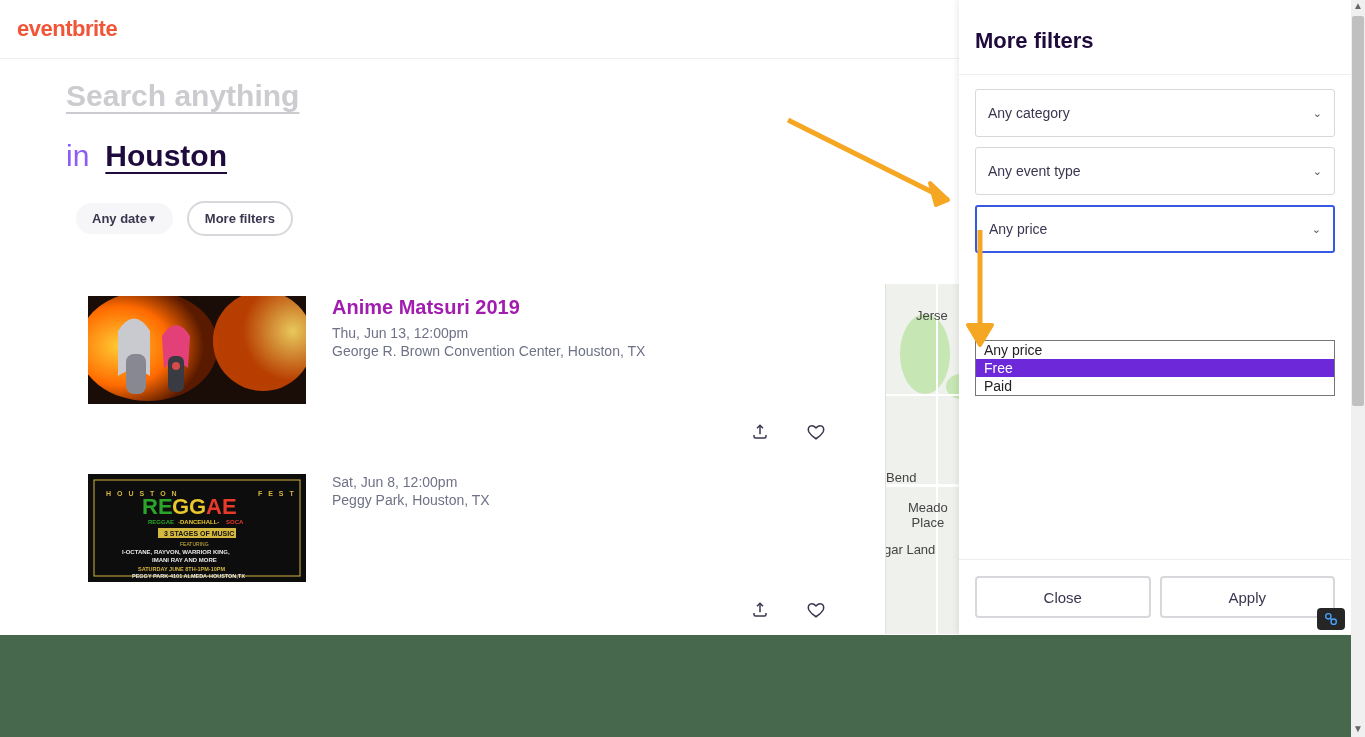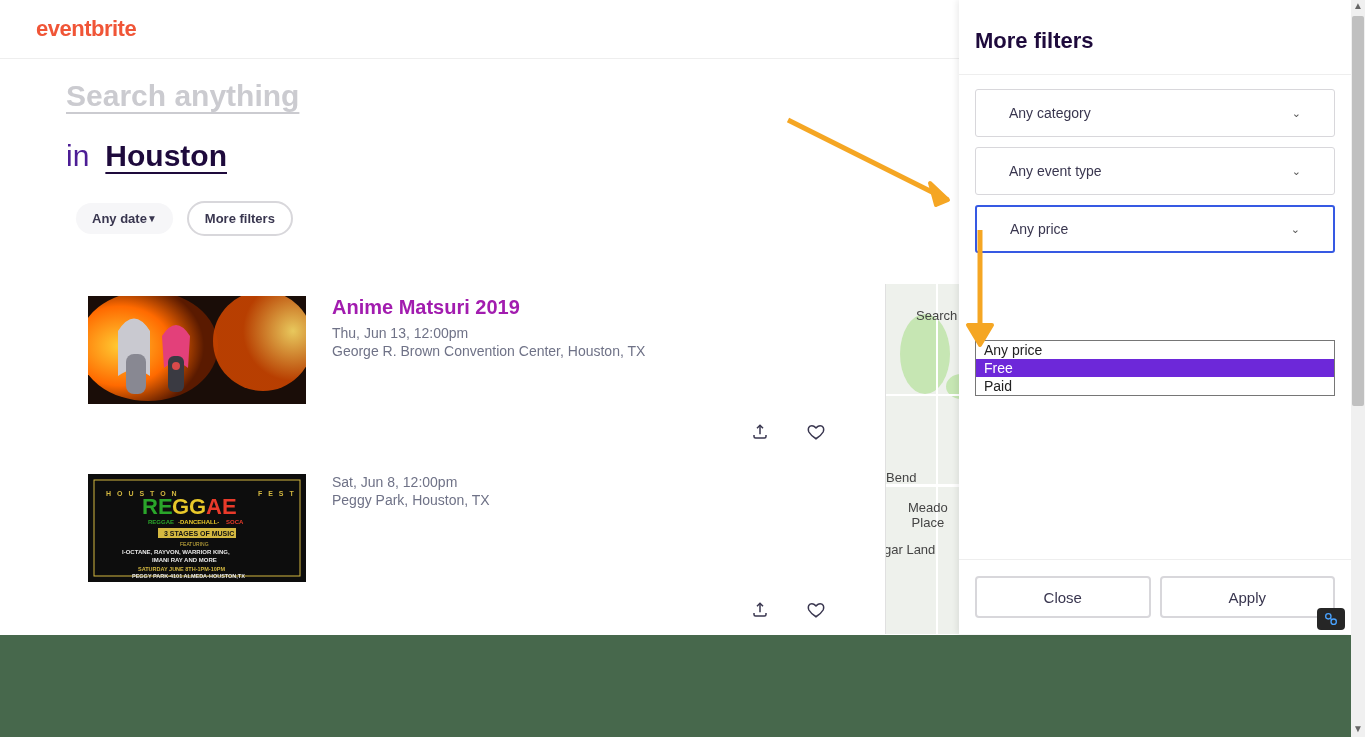--- a/index.html
+++ b/index.html
@@ -1,25 +1,25 @@
 <!DOCTYPE html>
 <html><head>
 <meta charset="utf-8">
 <style>
   * { box-sizing: border-box; margin: 0; padding: 0; font-family: -apple-system, BlinkMacSystemFont, "Segoe UI", Helvetica, Arial, sans-serif; }
   body { background: #fff; width: 1365px; height: 737px; overflow: hidden; position: relative; }
 
-  .header { height: 59px; border-bottom: 1px solid #eee; padding: 0 36px; display: flex; align-items: center; }
+  .header { height: 59px; border-bottom: 1px solid #eee; padding: 0 17px; display: flex; align-items: center; }
   .logo { font-size: 22px; font-weight: 700; color: #f05537; letter-spacing: -0.5px; }
 
   .main { position: relative; padding: 20px 0 0 66px; }
 
   .search-row1 { color: #cbcbd0; font-size: 30px; font-weight: 700; text-decoration: underline; text-underline-offset: 6px; text-decoration-thickness: 2px; }
   .search-row2 { margin-top: 26px; display: flex; align-items: center; gap: 16px; }
-  .in-label { color: #4c1d95; font-size: 30px; font-weight: 400; }
+  .in-label { color: #8b5cf6; font-size: 30px; font-weight: 400; }
   .location { color: #1e0a3c; font-size: 30px; font-weight: 700; text-decoration: underline; text-underline-offset: 6px; text-decoration-thickness: 2px; }
   .search-btn { margin-left: auto; margin-right: 780px; background: #d1410c; color: #fff; border: none; border-radius: 4px; padding: 14px 26px; font-size: 15px; font-weight: 600; cursor: pointer; }
 
   .filter-row { margin-top: 28px; display: flex; gap: 14px; align-items: center; padding-left: 10px;}
   .pill { background: #f6f6f8; border-radius: 20px; padding: 8px 16px; font-size: 13px; font-weight: 600; color: #39364f; display: inline-flex; align-items: center; gap: 0; cursor: pointer; }
   .pill.outline { background: #fff; border: 2px solid #d8d7db; }
   .chev-sm { font-size: 10px; color: #39364f; }
 
   .events { margin-top: 60px; }
   .event-card { display: flex; gap: 26px; margin-bottom: 70px; position: relative; width: 760px; padding-left: 22px; }
@@ -34,21 +34,21 @@
   .bottom-bar { position: absolute; left: 0; right: 0; bottom: 0; height: 102px; background: #47684c; }
 
   .map-bg { position: absolute; top: 284px; right: 0; width: 480px; height: 350px; background: #eef1ec; border-left: 1px solid #e0e0e0; overflow: hidden; }
   .map-bg .park { position:absolute; background:#c6e6b3; border-radius:50%; }
   .map-bg .road { position:absolute; background:#fff; }
   .map-loc { position:absolute; font-size:13px; color:#444; }
 
   .filters-panel { position: absolute; top: 0; right: 14px; bottom: 103px; width: 392px; background: #fff; box-shadow: -2px 0 6px rgba(0,0,0,0.08); padding: 0; z-index: 5;}
   .filters-head { padding: 28px 16px 20px 16px; font-size: 22px; font-weight: 600; color: #1e0a3c; border-bottom: 1px solid #eee;}
   .filters-body { padding: 14px 16px 0 16px; }
-  .sel { width: 100%; height: 48px; border: 1px solid #d8d7db; border-radius: 3px; margin-bottom: 10px; padding: 0 33px; display: flex; align-items: center; justify-content: space-between; font-size: 14px; color: #39364f; cursor: pointer; background:#fff;}
+  .sel { width: 100%; height: 48px; border: 1px solid #d8d7db; border-radius: 3px; margin-bottom: 10px; padding: 0 12px; display: flex; align-items: center; justify-content: space-between; font-size: 14px; color: #39364f; cursor: pointer; background:#fff;}
   .sel.active { border: 2px solid #3659e3; }
   .sel .chev { font-size: 11px; color: #555; }
 
   .dropdown { position: absolute; top: 340px; left: 16px; right: 16px; border: 1px solid #767676; background: #fff; font-size: 14px; z-index: 6;}
   .dropdown .opt { padding: 1px 8px; cursor: pointer; color: #222;}
   .dropdown .opt.highlight { background: #6d28d9; color: #fff; }
 
   .filters-footer { position: absolute; bottom: 0; left: 0; right: 0; border-top: 1px solid #eee; padding: 16px; display: flex; gap: 9px; }
   .fbtn { flex: 1; height: 42px; border: 2px solid #d8d7db; background: #fff; border-radius: 4px; font-size: 15px; color: #39364f; cursor: pointer; }
 
@@ -181,21 +181,21 @@
 
   </div>
 </div>
 
 <div class="map-bg">
   <div class="park" style="top:30px; left:14px; width:50px; height:80px;"></div>
   <div class="park" style="top:90px; left:60px; width:30px; height:25px;"></div>
   <div class="road" style="top:0; left:50px; width:2px; height:100%;"></div>
   <div class="road" style="top:110px; left:0; width:100%; height:2px;"></div>
   <div class="road" style="top:200px; left:0; width:100%; height:3px;"></div>
-  <div class="map-loc" style="top:24px; left:30px;">Search</div>
+  <div class="map-loc" style="top:24px; left:30px;">Jerse</div>
   <div class="map-loc" style="top:186px; left:0px;">Bend</div>
   <div class="map-loc" style="top:216px; left:22px; white-space:pre-line; text-align:center;">Meado
 Place</div>
   <div class="map-loc" style="top:258px; left:-2px;">gar Land</div>
 </div>
 
 <div class="filters-panel">
   <div class="filters-head">More filters</div>
   <div class="filters-body">
     <div class="sel">

